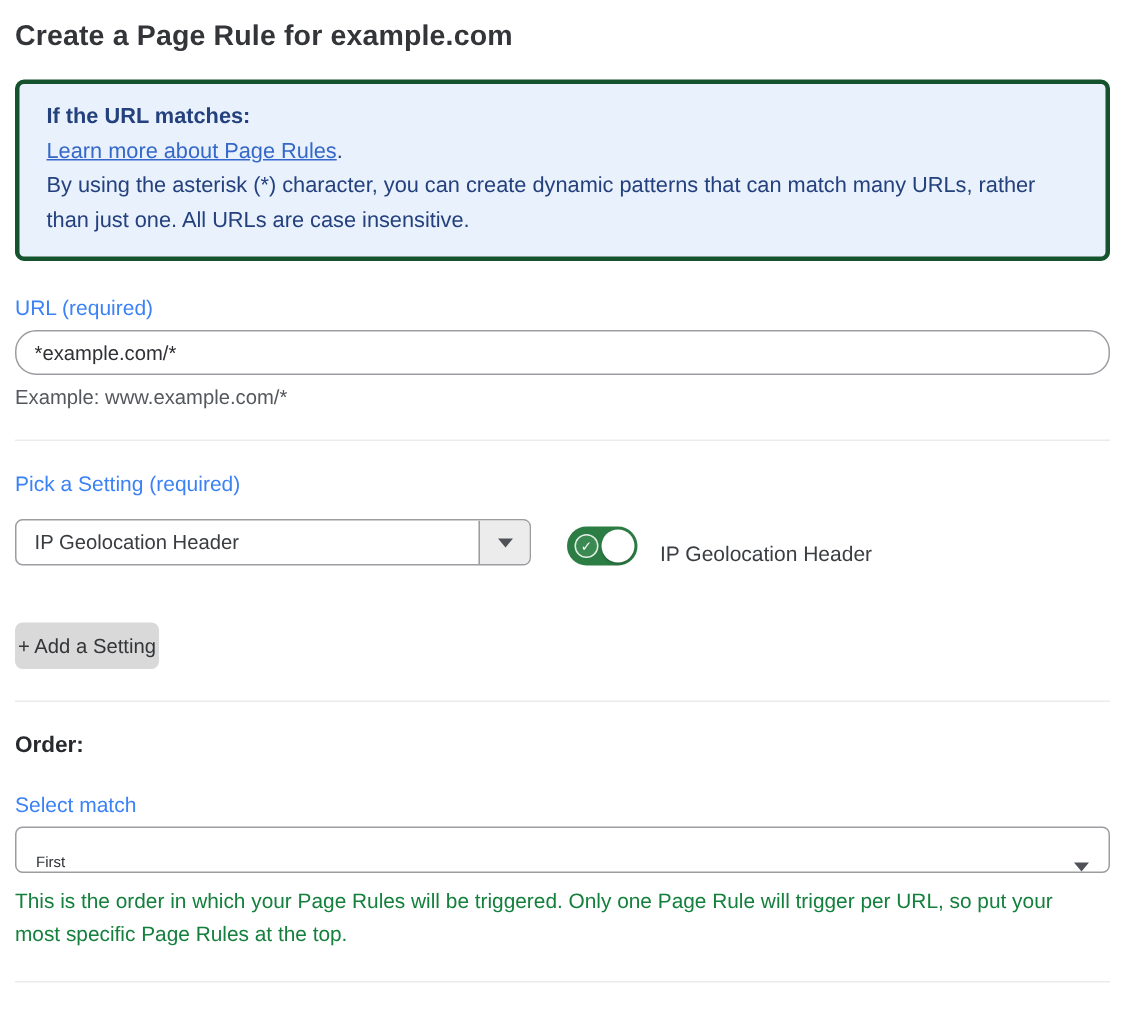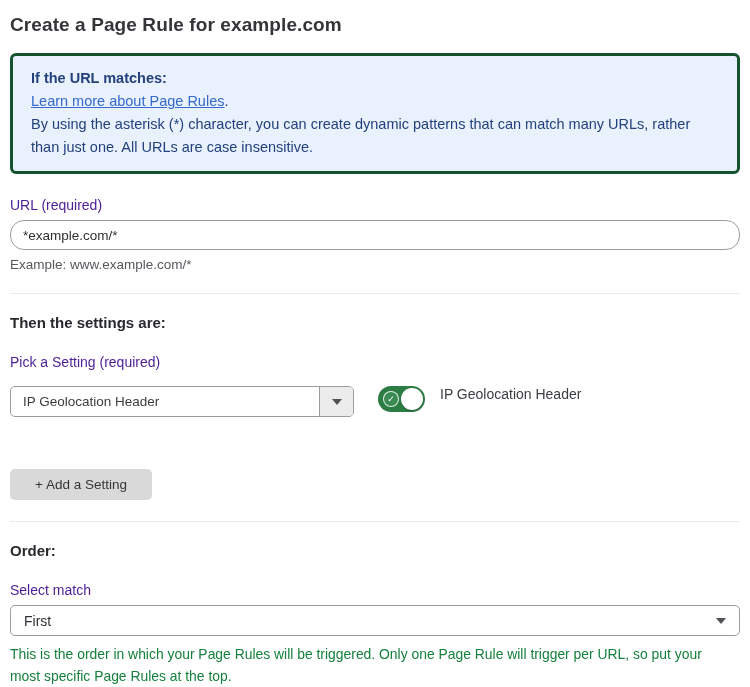--- a/index.html
+++ b/index.html
@@ -33,21 +33,21 @@
   .info-box .info-heading { font-weight: 700; }
   .info-box a.info-link {
     color: #3568c9;
     text-decoration: underline;
     cursor: pointer;
   }
   .info-box .info-period { color: #24417e; }
 
   .field-label {
     font-size: 14px;
-    color: #4c1d95;
+    color: #3b82f6;
     margin-bottom: 7px;
   }
 
   .text-input {
     width: 730px;
     height: 30px;
     border: 1px solid #9b9da1;
     border-radius: 14px;
     padding: 0 12px;
     font-size: 13.5px;
@@ -69,21 +69,21 @@
   }
 
   .section-heading {
     font-size: 15px;
     font-weight: 700;
     color: #27292d;
     margin-bottom: 23px;
   }
 
   
-  .setting-row { display: flex; align-items: flex-start; margin-top: 16px; }
+  .setting-row { display: flex; align-items: flex-end; margin-top: 16px; }
   .combo-select {
     width: 344px;
     height: 31px;
     border: 1px solid #9b9da1;
     border-radius: 5px;
     display: flex;
     overflow: hidden;
     background: #fff;
     cursor: pointer;
   }
@@ -152,33 +152,33 @@
 
   .btn {
     border: none;
     border-radius: 5px;
     font-size: 13.5px;
     font-family: "Liberation Sans", sans-serif;
     padding: 8px 16px;
     cursor: pointer;
   }
   .btn-gray { background: #d9d9d9; color: #333538; }
-  .btn-add { margin-top: 52px; padding: 8px 25px; }
+  .btn-add { margin-top: 38px; padding: 8px 2px; }
 
   
   .wide-select {
     width: 730px;
     height: 31px;
     border: 1px solid #9b9da1;
     border-radius: 5px;
     display: flex;
-    align-items: center;
+    align-items: flex-end;
     justify-content: space-between;
     padding: 0 13px;
-    font-size: 14px;
+    font-size: 10px;
     color: #2e3033;
     background: #fff;
     cursor: pointer;
   }
   .order-help {
     font-size: 13.9px;
     color: #15803d;
     line-height: 21.5px;
     margin-top: 8px;
     max-width: 722px;
@@ -196,21 +196,20 @@
     <div><a class="info-link">Learn more about Page Rules</a><span class="info-period">.</span></div>
     <div>By using the asterisk (*) character, you can create dynamic patterns that can match many URLs, rather than just one. All URLs are case insensitive.</div>
   </div>
 
   <div class="field-label">URL (required)</div>
   <input class="text-input" type="text" value="*example.com/*" style="">
   <div class="field-help">Example: www.example.com/*</div>
 
   <hr class="divider">
 
-  <div class="section-heading">Then the settings are:</div>
 
   <div class="field-label">Pick a Setting (required)</div>
 
   <div class="setting-row">
     <div class="combo-select">
       <div class="combo-value">IP Geolocation Header</div>
       <div class="combo-button">
         <span class="caret-down"></span>
       </div>
     </div>

